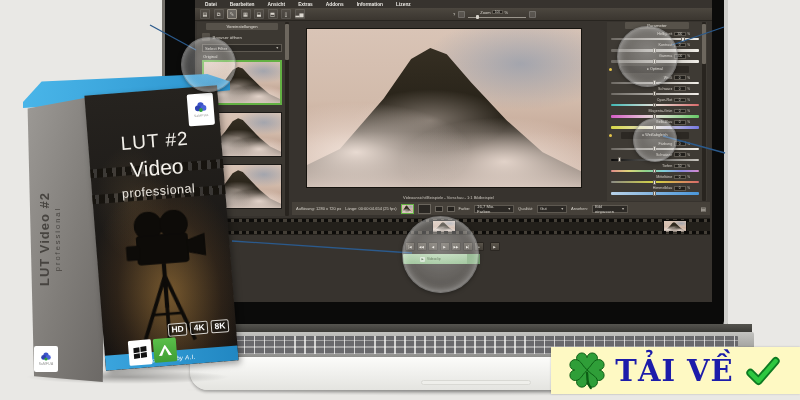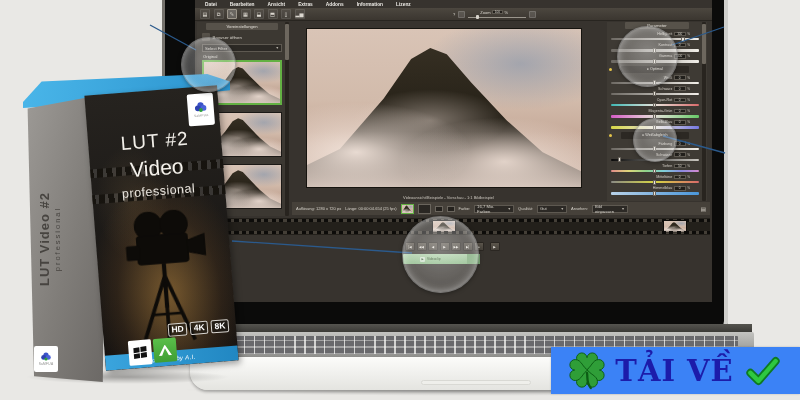--- a/index.html
+++ b/index.html
@@ -186,21 +186,21 @@
   .win-badge{position:absolute;left:24px;bottom:3px;width:23px;height:25px;background:#fff;border-radius:1.5px;z-index:4;
     display:flex;align-items:center;justify-content:center;}
   .win-grid{width:13px;height:11px;display:grid;grid-template-columns:1fr 1fr;grid-template-rows:1fr 1fr;gap:1px;transform:skewY(-5deg);}
   .win-grid i{background:#121212;}
   .green-badge{position:absolute;left:49px;bottom:4px;width:23px;height:24px;border-radius:2px;z-index:4;
     background:linear-gradient(#5bbf4a,#3f9e33);display:flex;align-items:center;justify-content:center;}
   .tri{width:13px;height:11px;background:#fff;
     clip-path:polygon(0 100%,50% 0,100% 100%,76% 100%,50% 34%,24% 100%);}
 
   
-  .download{position:absolute;left:551px;top:347px;width:249px;height:47px;background:#3b82f6;
+  .download{position:absolute;left:551px;top:347px;width:249px;height:47px;background:#fef9c3;
     display:flex;align-items:center;justify-content:center;gap:9px;box-shadow:0 0 2px rgba(0,0,0,.2);}
   .dl-label{font-family:"DejaVu Serif",serif;font-weight:700;font-size:29px;color:#1c1caa;letter-spacing:1px;}
 </style>
 </head>
 <body>
 
 <div class="scene">
 
   <div class="floor-shadow"></div>
 

